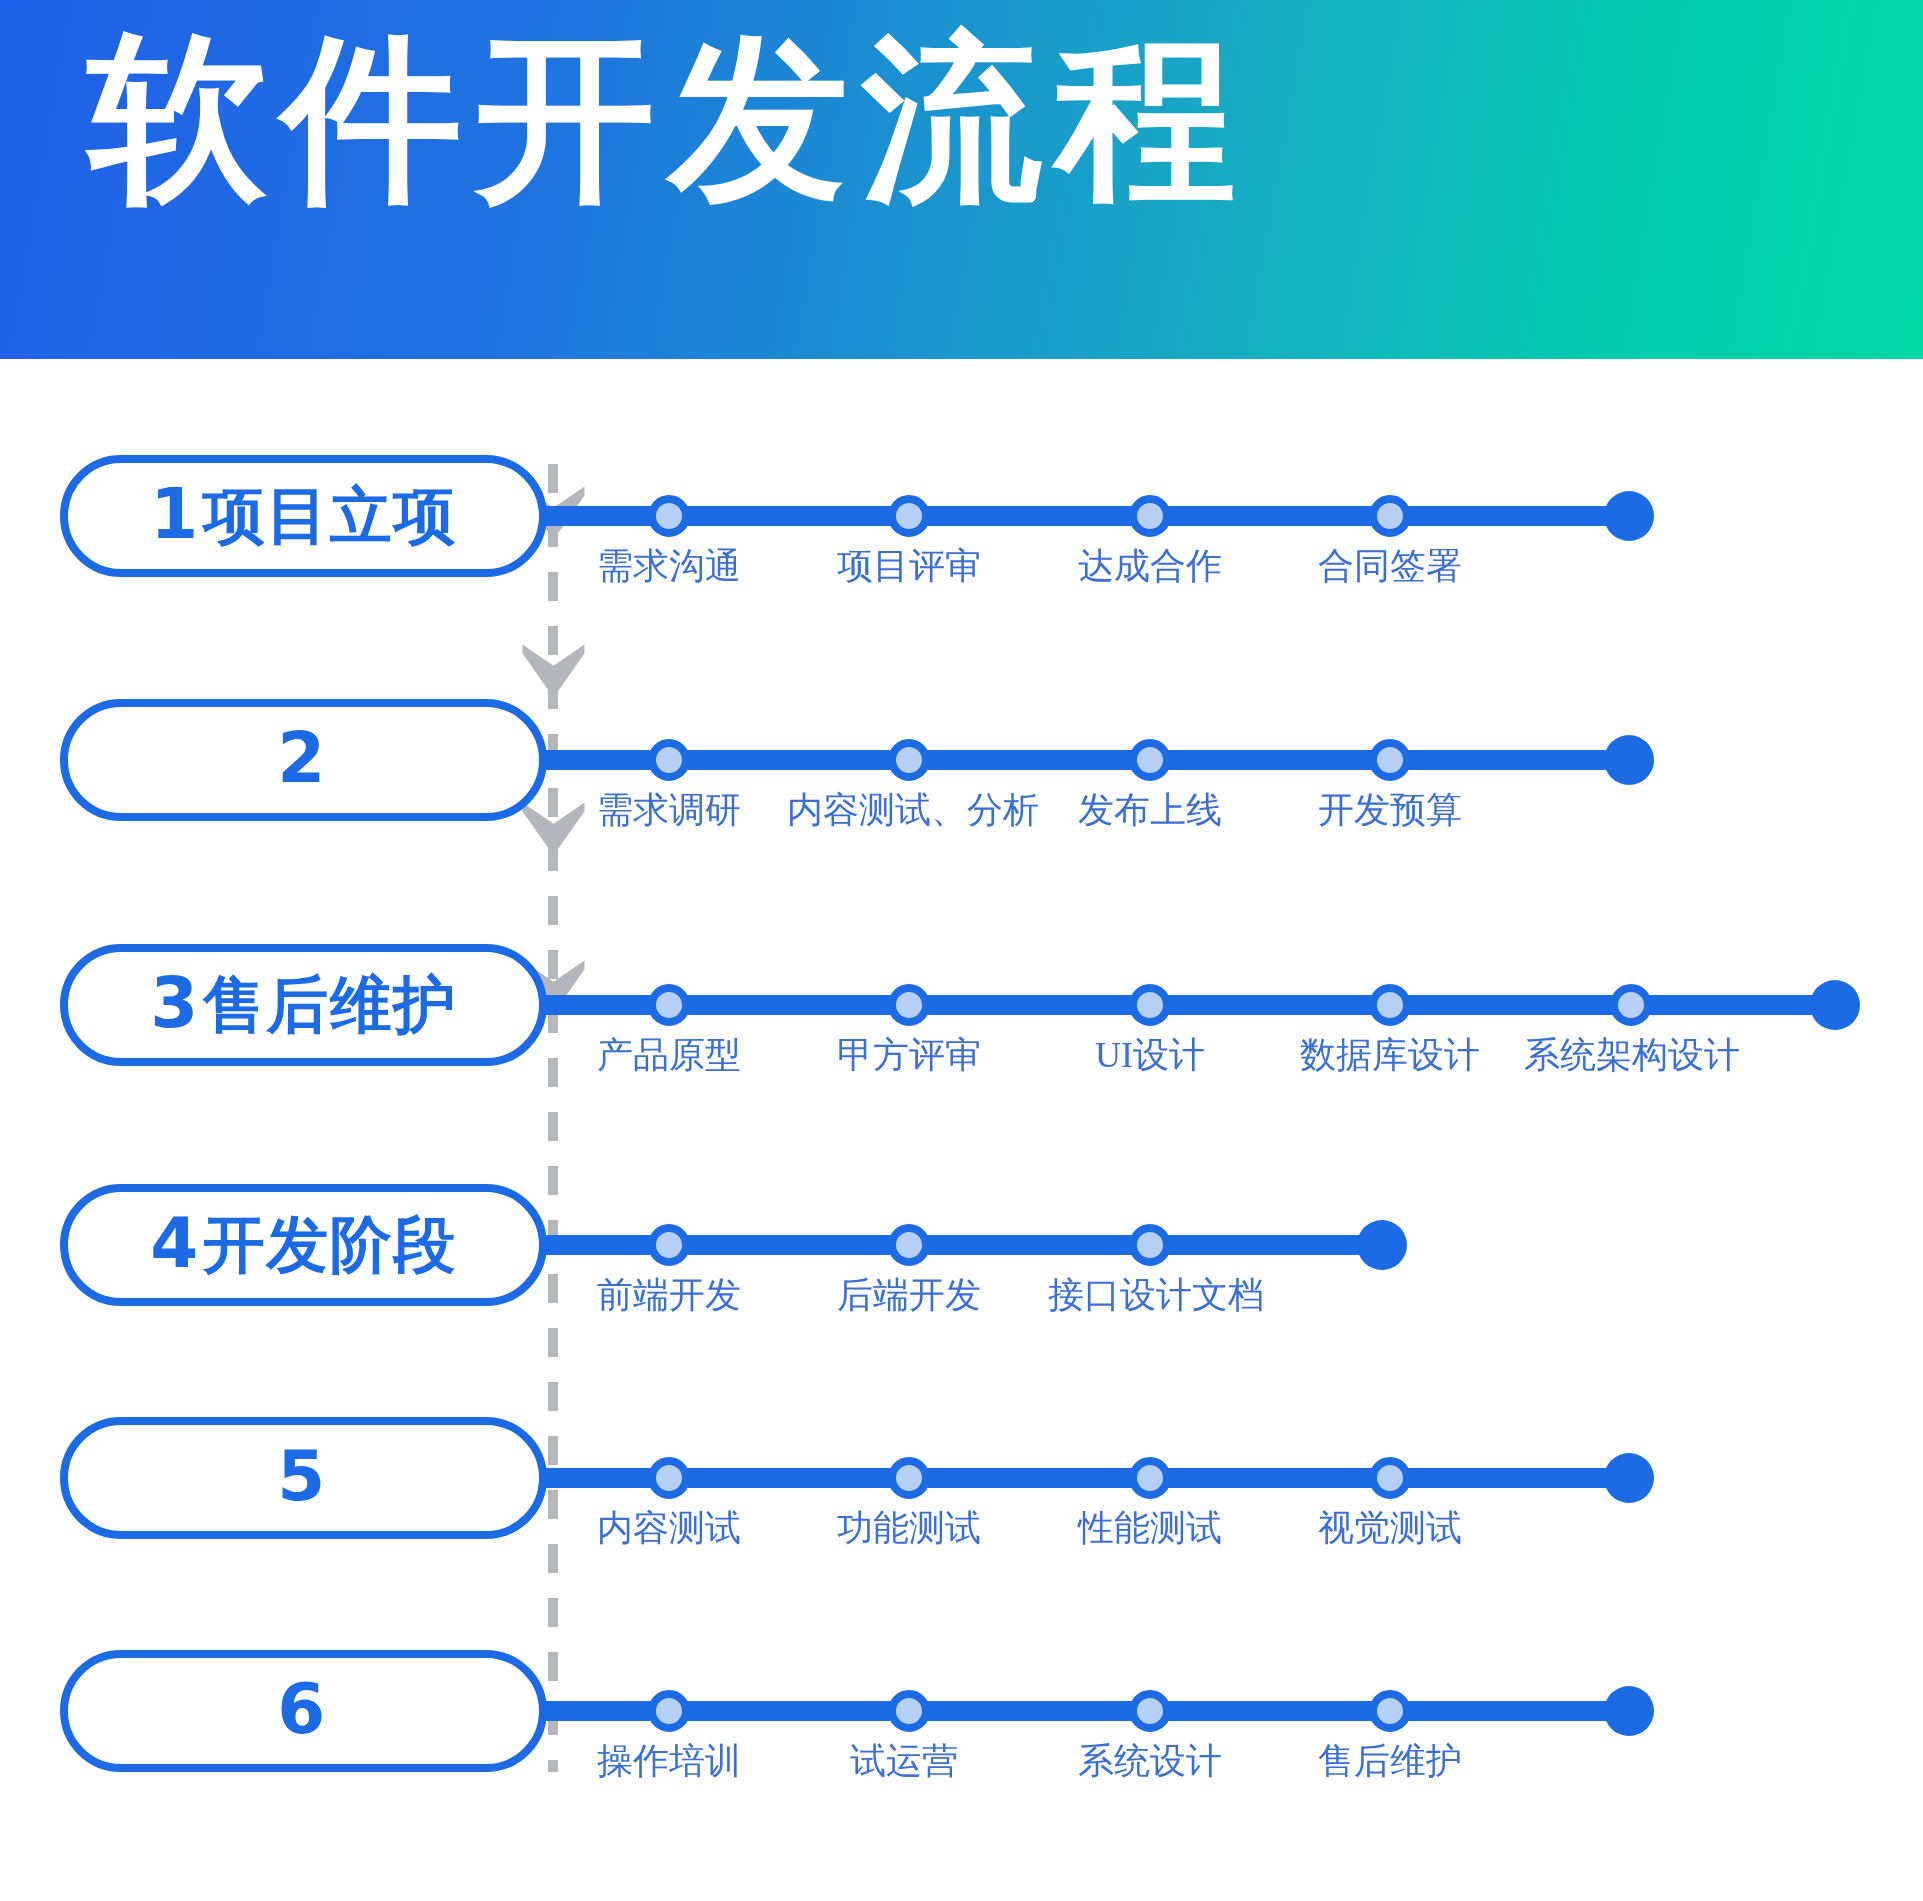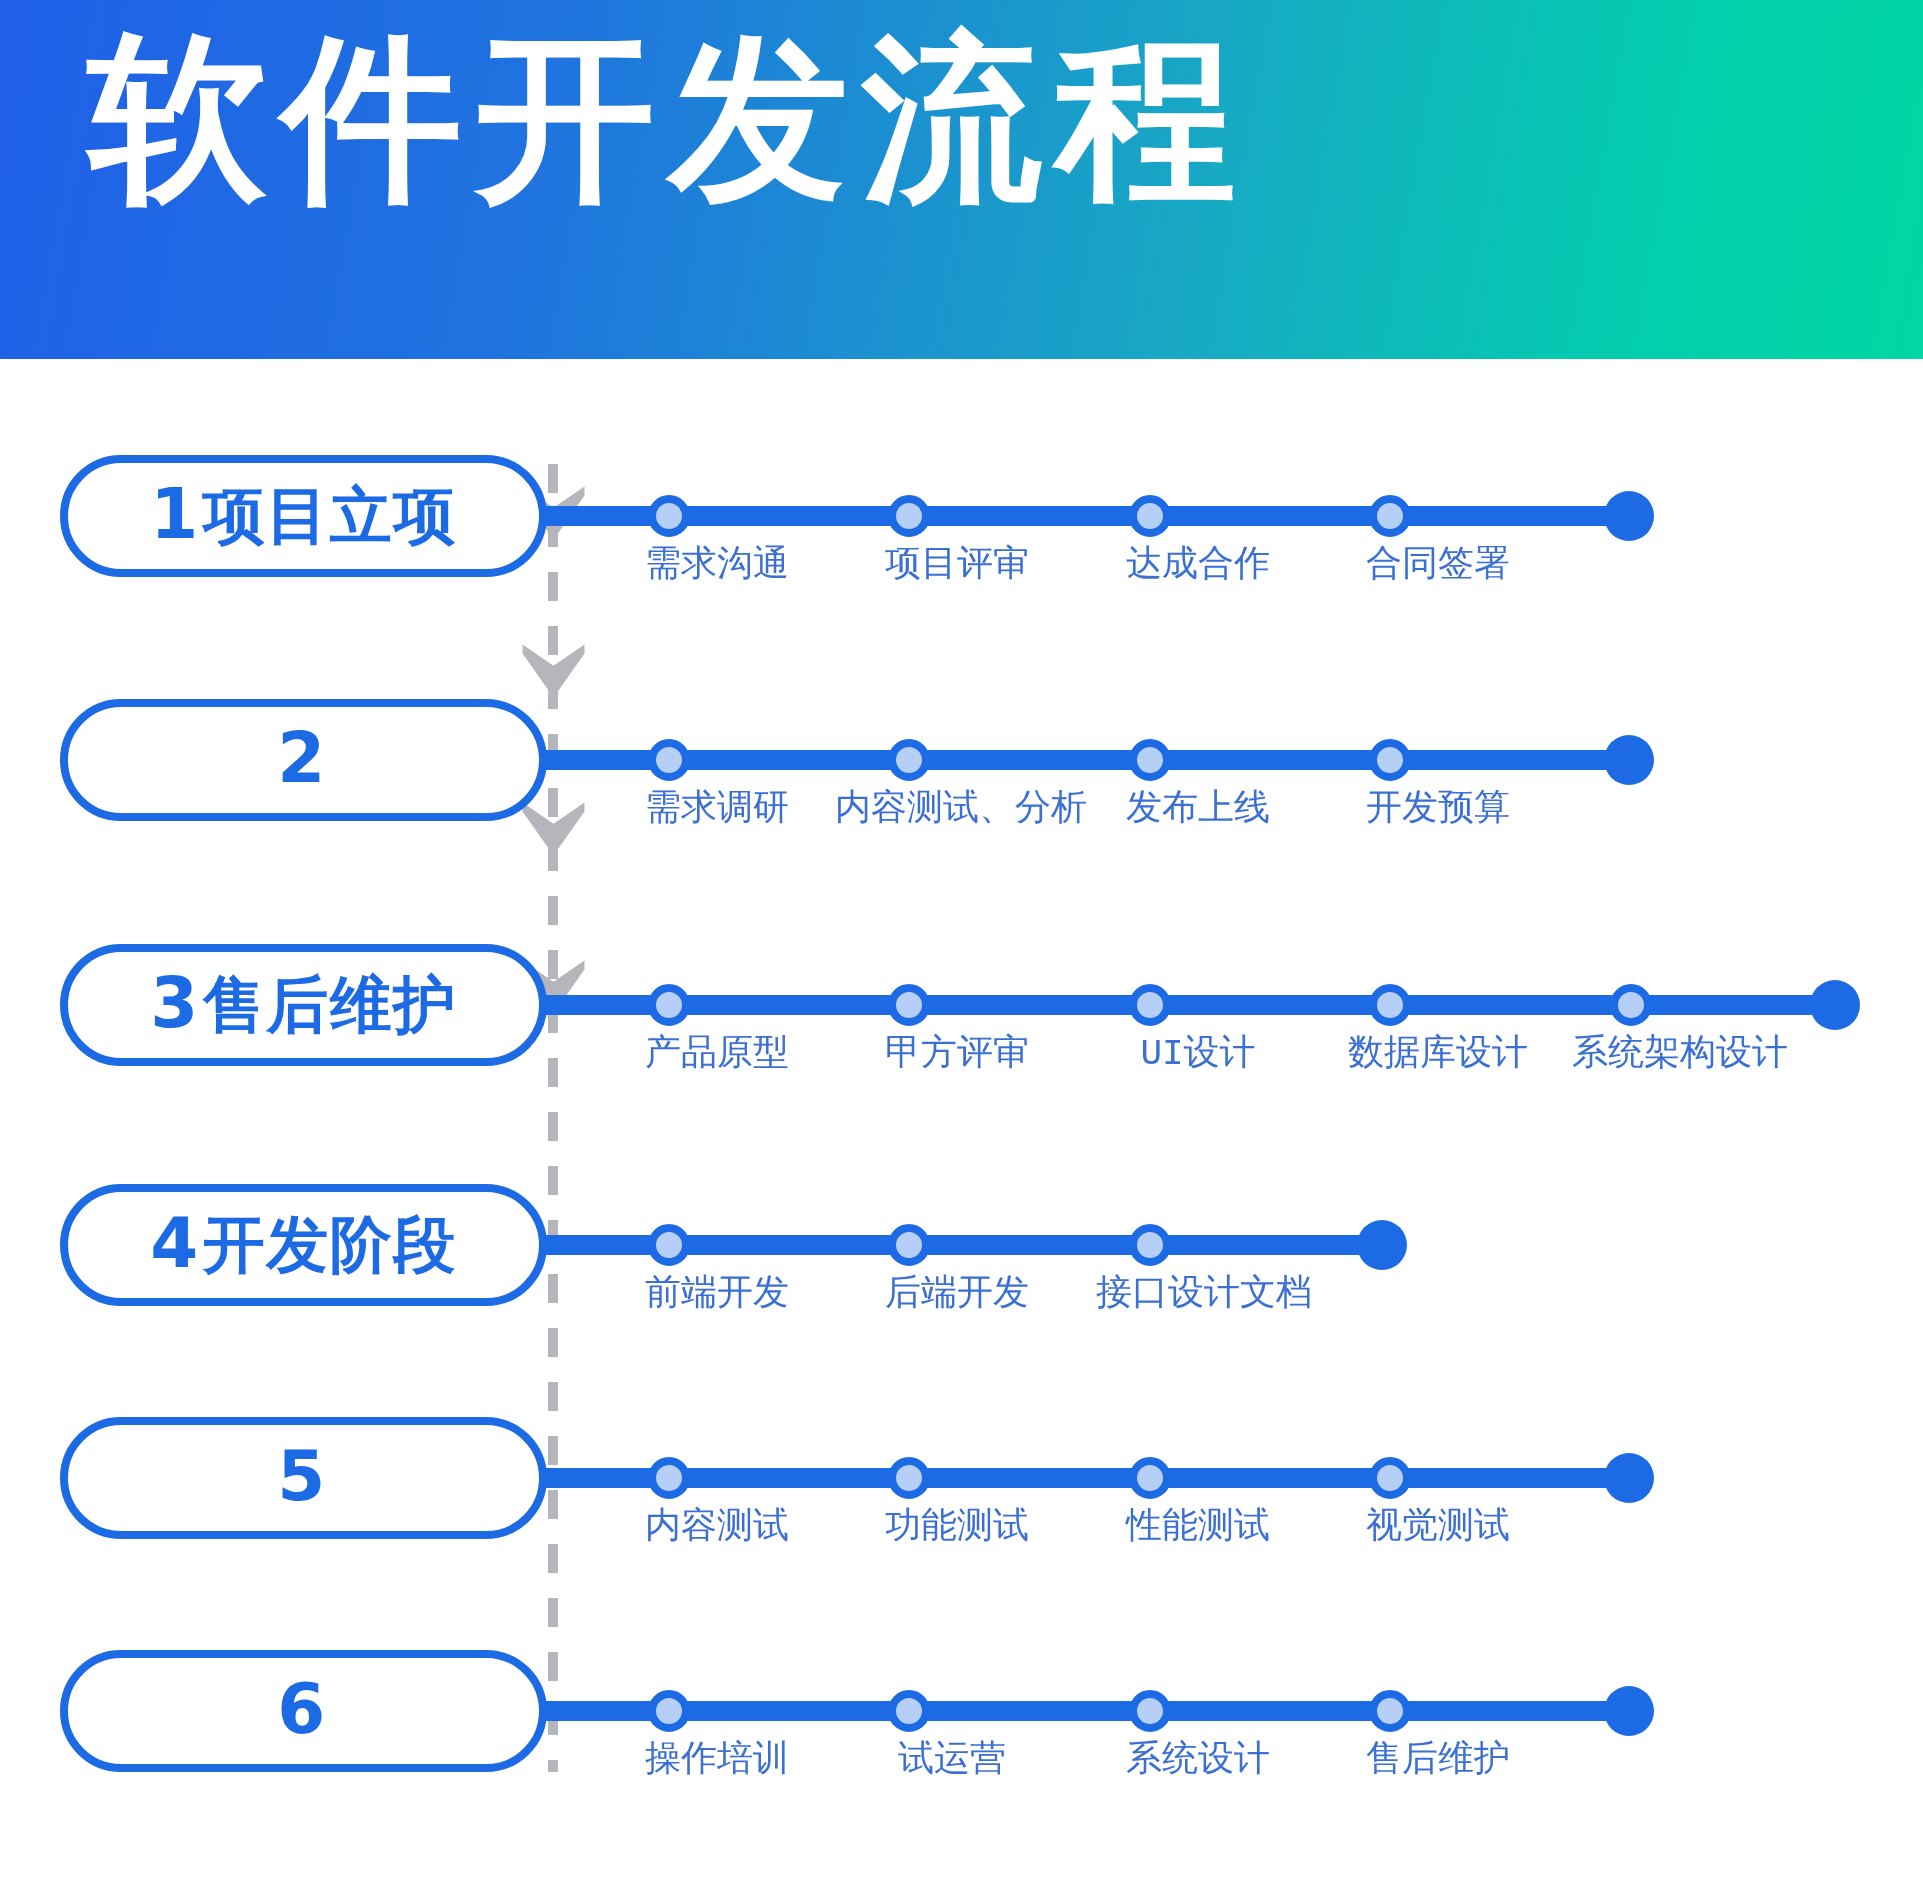--- a/index.html
+++ b/index.html
@@ -143,23 +143,22 @@
     z-index: 4;
   }
   .node-label {
     position: absolute;
     top: 93px;
     color: #3B6FD4;
     font-size: 36px;
     line-height: 1;
     white-space: nowrap;
     transform: translateX(-50%);
-    font-family: Liberation Mono, monospace;
+    font-family: Liberation Serif, serif;
     z-index: 4;
-    margin-left: 48px;
   }
 </style>
 </head>
 <body>
 
 <div class="banner">
   <div class="banner-title">软件开发流程</div>
 </div>
 
 <div class="flow">

